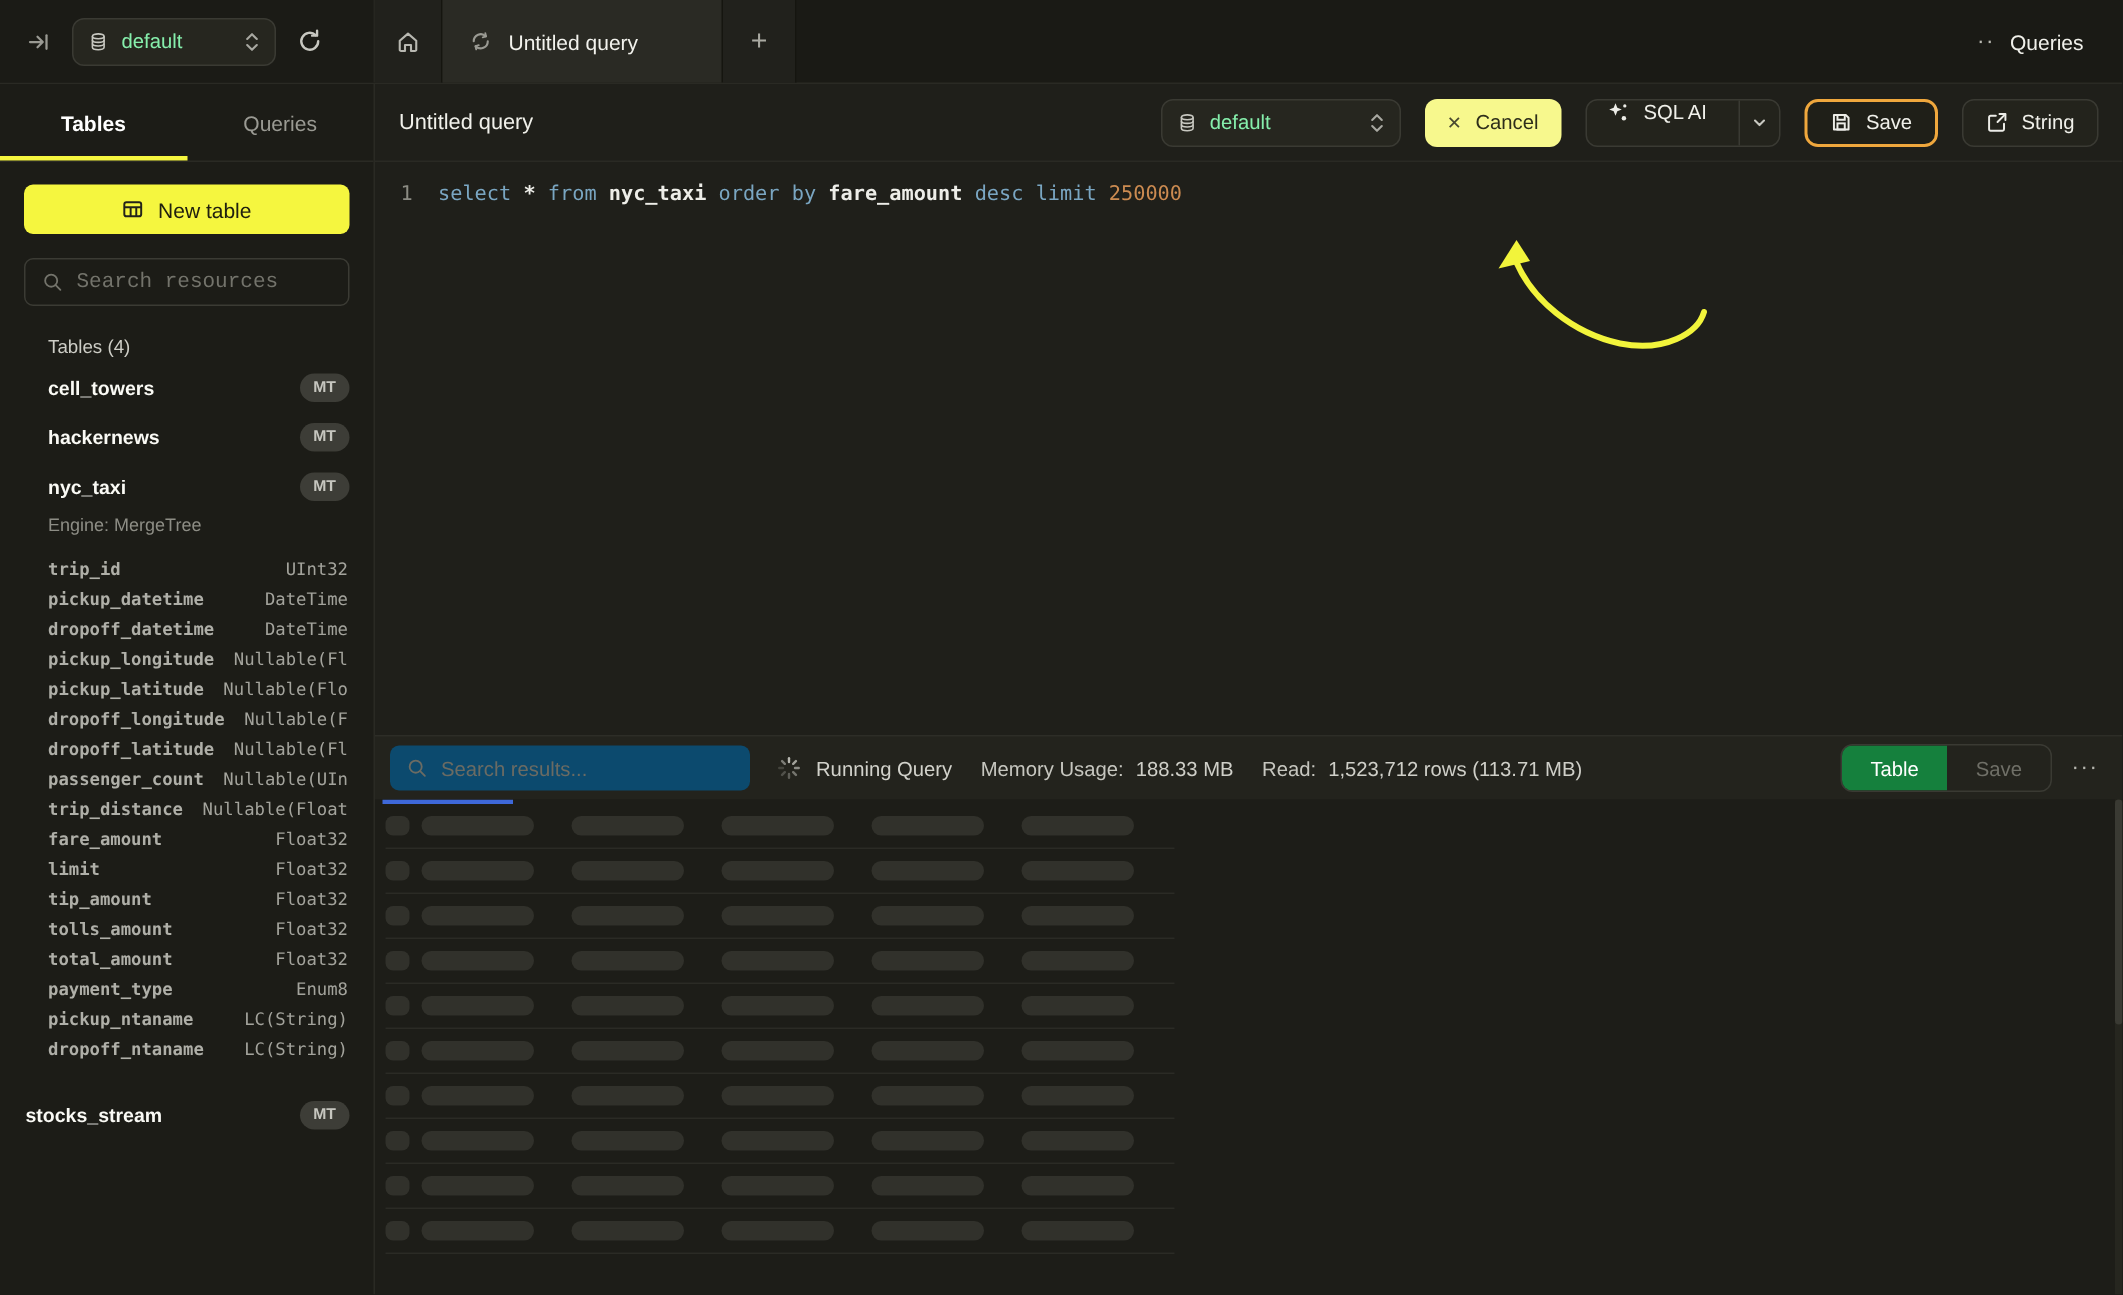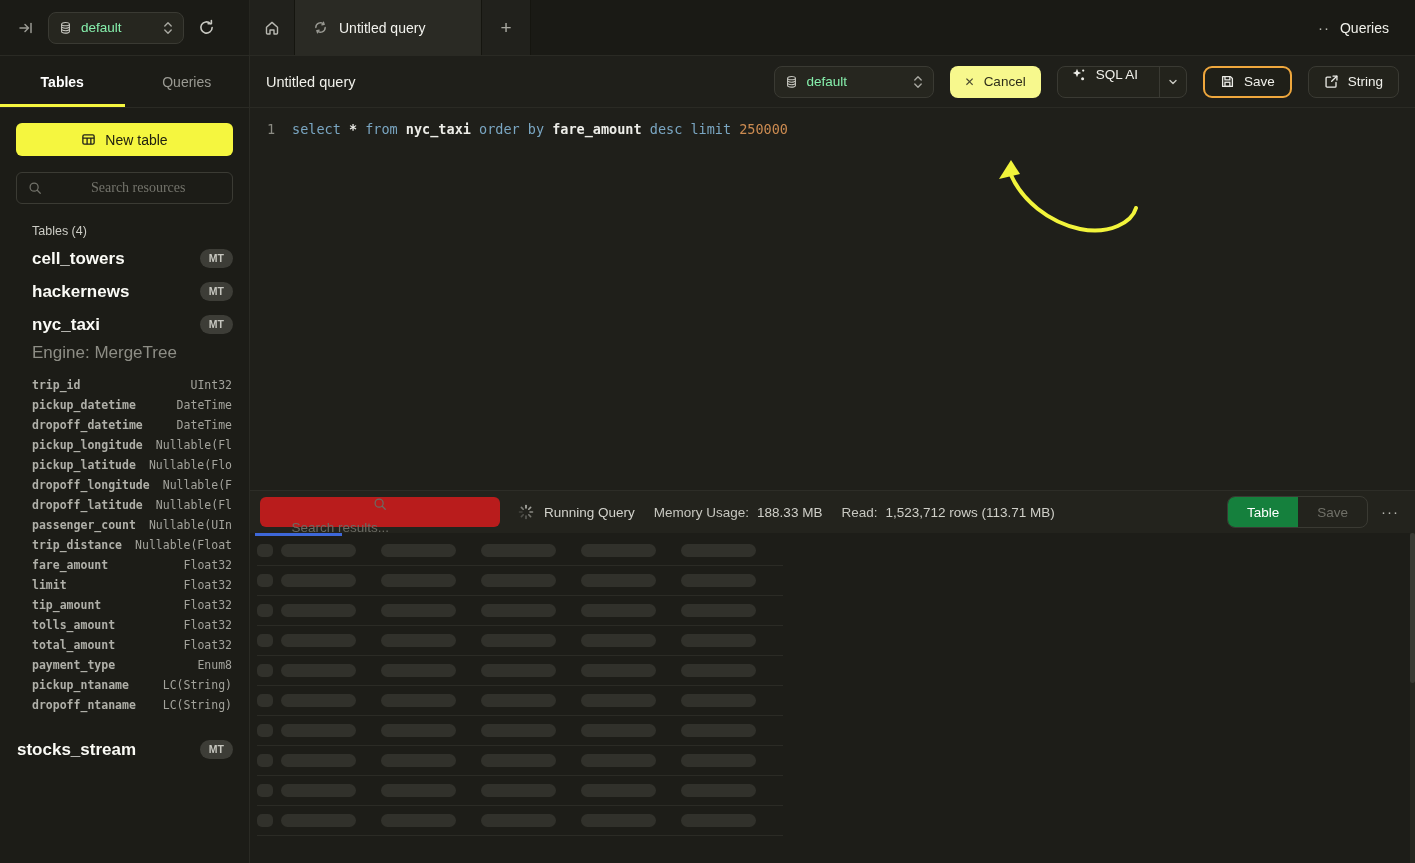--- a/index.html
+++ b/index.html
@@ -28,27 +28,27 @@
   
   .main-row { display:flex; height:807px; }
 
   
   .sidebar { width:250px; background:#1C1C17; border-right:1px solid #2A2A24; display:flex; flex-direction:column; }
   .sidebar-tabs { height:52px; display:flex; border-bottom:1px solid #2A2A24; flex:none; }
   .side-tab { flex:1; display:flex; align-items:center; justify-content:center; font-size:14px; color:#9A9A93; cursor:pointer; border-bottom:3px solid transparent; padding-top:3px; }
   .side-tab.active { color:#FFFFFF; font-weight:bold; border-bottom-color:#F5F63F; }
   .new-table-btn { margin:15px 16px 0 16px; height:33px; flex:none; display:flex; align-items:center; justify-content:center; gap:9px; background:#F5F63F; border:none; border-radius:6px; color:#20200F; font-size:14px; font-family:inherit; cursor:pointer; }
   .search-box { margin:16px 16px 0 16px; height:32px; flex:none; display:flex; align-items:center; gap:9px; padding:0 11px; border:1px solid #3B3B34; border-radius:6px; }
-  .search-box input { flex:1; background:transparent; border:none; outline:none; color:#D8D8D2; font-size:14px; font-family:Liberation Serif, serif;margin-left:40px; }
+  .search-box input { flex:1; background:transparent; border:none; outline:none; color:#D8D8D2; font-size:14px; font-family:Liberation Mono, monospace; }
   .search-box input::placeholder { color:#73736B; }
   .section-label { margin:20px 16px 4px 32px; font-size:12.5px; color:#CDCDC6; }
   .table-item { height:33px; flex:none; display:flex; align-items:center; justify-content:space-between; padding:0 16px 0 32px; cursor:pointer; }
-  .table-name { font-size:17px; font-weight:bold; color:#FAFAF5; }
+  .table-name { font-size:13px; font-weight:bold; color:#FAFAF5; }
   .badge { background:#3D3D37; color:#C6C6BF; font-size:10.5px; font-weight:bold; padding:4px 9px; border-radius:999px; line-height:1; }
-  .engine-line { padding:2px 16px 10px 32px; font-size:17px; color:#8D8D85; }
+  .engine-line { padding:2px 16px 10px 32px; font-size:12px; color:#8D8D85; }
   .columns { padding:2px 17px 6px 32px; font-family:"DejaVu Sans Mono", monospace; font-size:11.5px; color:#A8A8A1; }
   .col-row { display:flex; justify-content:space-between; height:20px; line-height:20px; white-space:nowrap; overflow:hidden; }
   .col-name { font-weight:bold; color:#AFAFA8; }
   .col-type { color:#A3A39C; }
   .table-item.last { margin-top:12px;padding-left:17px; }
 
   
   .main { flex:1; display:flex; flex-direction:column; background:#1F1F1A; position:relative; }
   .query-header { height:52px; flex:none; display:flex; align-items:center; gap:16px; padding:0 16px; border-bottom:1px solid #2A2A24; }
   .qh-title { font-size:14.5px; color:#F0F0EA; margin-right:auto; }
@@ -67,21 +67,21 @@
   .gutter { width:42px; flex:none; text-align:center; color:#8B8B83; }
   .tok-keyword { color:#7AA6C2; }
   .tok-identifier { color:#EDEDE8; font-weight:bold; }
   .tok-number { color:#CC8B51; }
   .tok-plain { color:#EDEDE8; }
   .annot-arrow { position:absolute; left:680px; top:34px; pointer-events:none; }
 
   
   .results { height:373px; flex:none; display:flex; flex-direction:column; position:relative; }
   .results-toolbar { height:43px; flex:none; display:flex; align-items:center; padding:0 12px 0 10px; background:#23231D; border-top:1px solid #2D2D27; }
-  .results-search { width:240px; height:30px; display:flex; align-items:center; gap:9px; padding:0 11px; background:#b91c1c; border-radius:6px;flex-direction:column; }
+  .results-search { width:240px; height:30px; display:flex; align-items:center; gap:9px; padding:0 11px; background:#0c4a6e; border-radius:6px; }
   .results-search input { flex:1; background:transparent; border:none; outline:none; color:#D8D8D2; font-size:13.5px; font-family:inherit; }
   .results-search input::placeholder { color:#6B6B63; }
   .spinner { margin-left:18px; }
   .status-text { margin-left:10px; font-size:13.5px; color:#D2D2CB; }
   .metric { display:flex; align-items:center; gap:8px; margin-left:19px; font-size:13.5px; color:#C6C6BF; }
   .metric .val { color:#CFCFC8; }
   .toggle { margin-left:auto; display:flex; height:32px; border:1px solid #3A3A33; border-radius:8px; overflow:hidden; }
   .toggle-seg { display:flex; align-items:center; padding:0 19px; font-size:13.5px; color:#6F6F67; cursor:pointer; }
   .toggle-seg.active { background:#15803d; color:#FFFFFF; }
   .ellipsis-btn { margin:0 4px 0 13px; color:#B5B5AE; font-size:15px; letter-spacing:1px; cursor:pointer; line-height:6px; }

